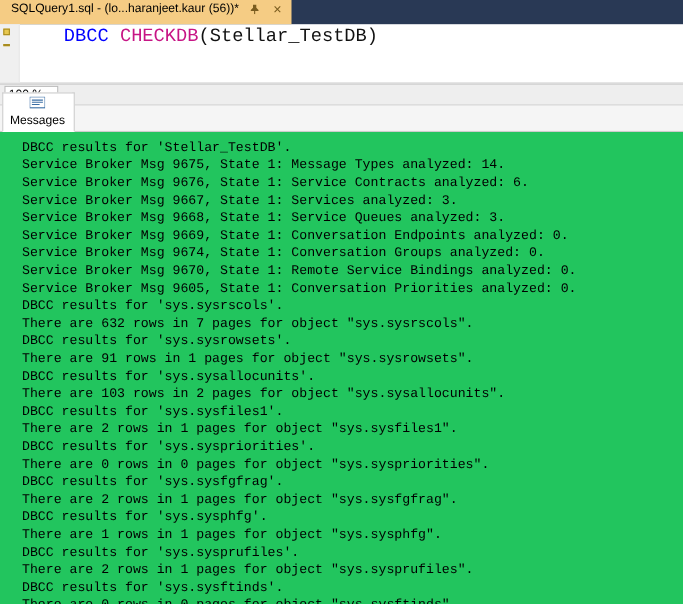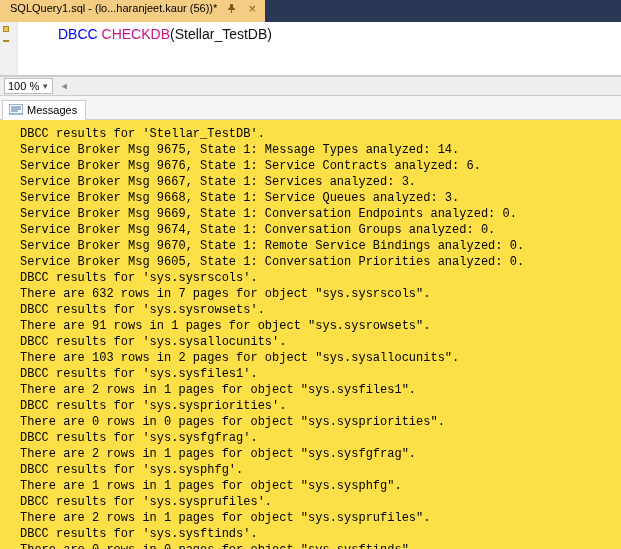--- a/index.html
+++ b/index.html
@@ -79,22 +79,22 @@
     top: 18px;
     left: 3px;
     width: 6px;
     height: 2px;
     background: #e8c850;
     border: 1px solid #a88c20;
   }
   .editor-content {
     padding: 4px 8px 4px 10px;
     margin-left: 30px;
-    font-family: Liberation Sans, sans-serif;
-    font-size: 14px;
+    font-family: Liberation Mono, monospace;
+    font-size: 17px;
     line-height: 16px;
     white-space: pre;
   }
   .kw-blue { color: #0000ff; }
   .kw-magenta { color: #c71585; }
   .kw-dark { color: #111; }
 
   
   .zoom-bar {
     height: 20px;
@@ -145,35 +145,36 @@
     background: #fff;
     border: 1px solid #ccc;
     border-bottom: 1px solid #fff;
     padding: 3px 8px 3px 6px;
     font-size: 11px;
     display: flex;
     align-items: center;
     gap: 4px;
     position: relative;
     top: 1px;
+    flex-direction: column;
   }
   .msg-icon {
     width: 14px;
     height: 12px;
     display: inline-flex;
     align-items: center;
     justify-content: center;
   }
   .msg-icon svg { display: block; }
 
   
   .messages {
     flex: 1;
     overflow: auto;
-    background: #fde047;
+    background: #22c55e;
     padding: 6px 4px 6px 20px;
     font-family: Consolas, "Courier New", monospace;
     font-size: 12px;
     line-height: 16px;
     color: #000;
     white-space: pre;
   }
 </style>
 </head>
 <body>

